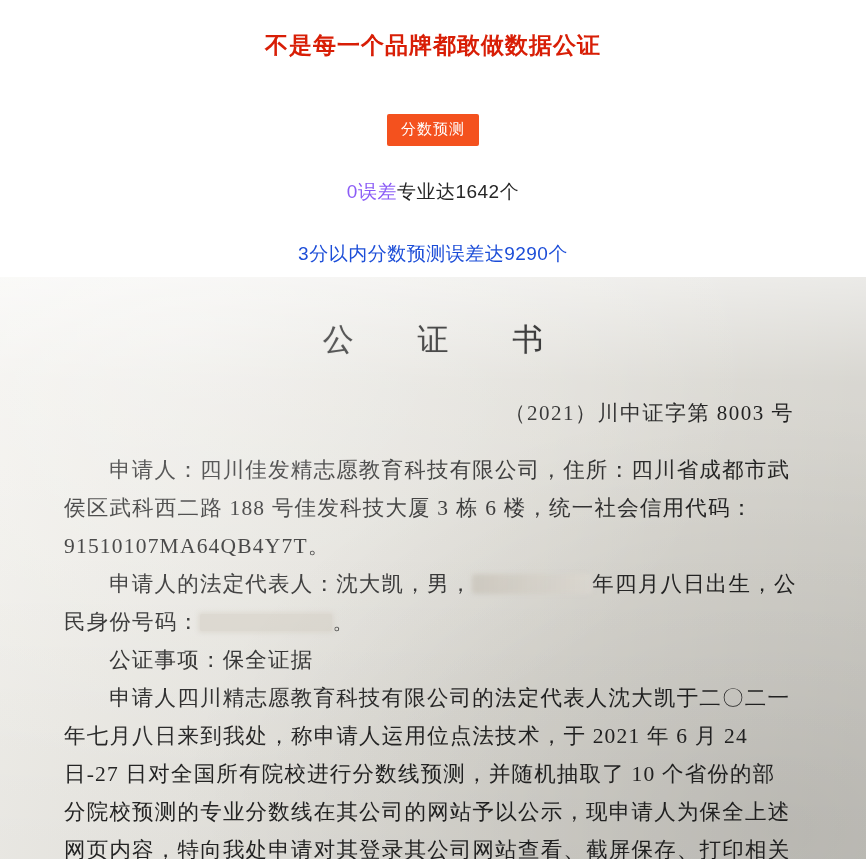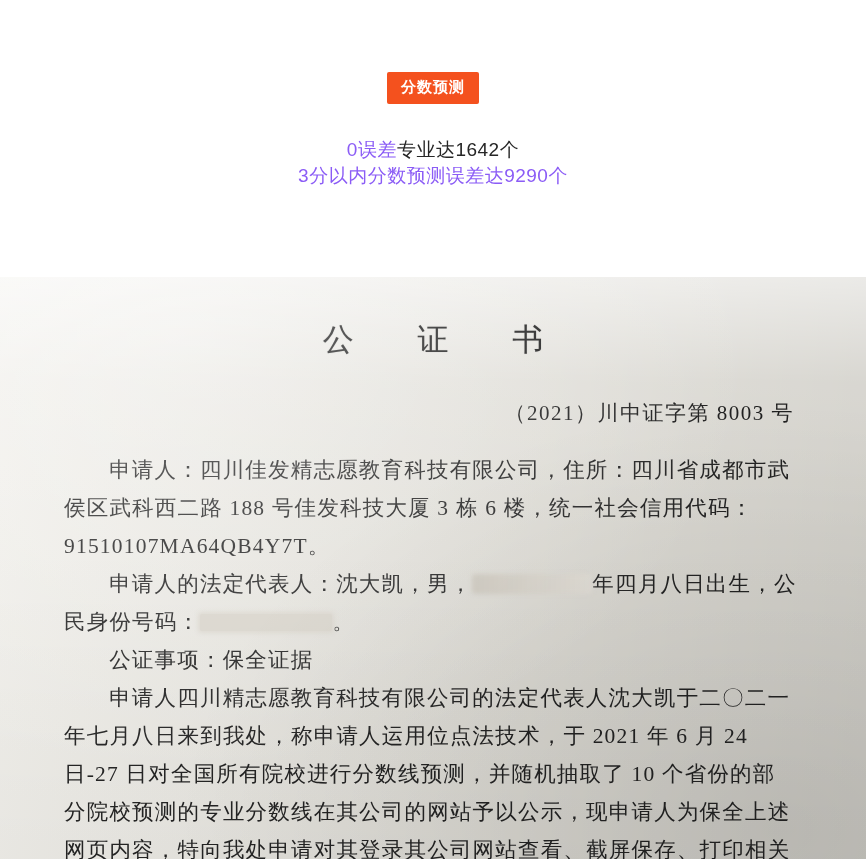--- a/index.html
+++ b/index.html
@@ -37,37 +37,38 @@
   }
   .badge-wrap {
     margin-top: 52px;
     text-align: center;
   }
   .badge {
     display: inline-block;
     background: #f4511e;
     color: #ffffff;
     font-size: 15px;
-    font-weight: bold;
+    font-weight: normal;
     padding: 6px 14px 7px 14px;
     border-radius: 2px;
     letter-spacing: 1px;
   }
   .stat-line {
     margin-top: 33px;
     font-size: 19px;
     color: #262626;
     letter-spacing: 0.5px;
   }
   .stat-line .hl {
     color: #8b5cf6;
   }
   .stat-line-2 {
+    margin-top: 36px;
     font-size: 19px;
-    color: #8b5cf6;
+    color: #1d4ed8;
     letter-spacing: 0.5px;
   }
 
   
   .scan {
     position: absolute;
     left: 0;
     top: 277px;
     width: 866px;
     height: 582px;
@@ -139,20 +140,21 @@
     filter: blur(2.2px);
     border-radius: 3px;
   }
 </style>
 </head>
 <body>
 
 <div class="page">
 
   <div class="promo">
+    <div class="promo-headline">不是每一个品牌都敢做数据公证</div>
 
     <div class="badge-wrap">
       <span class="badge">分数预测</span>
     </div>
 
     <div class="stat-line">
       <span class="hl">0误差</span><span>专业达1642个</span>
     </div>
 
     <div class="stat-line-2">

